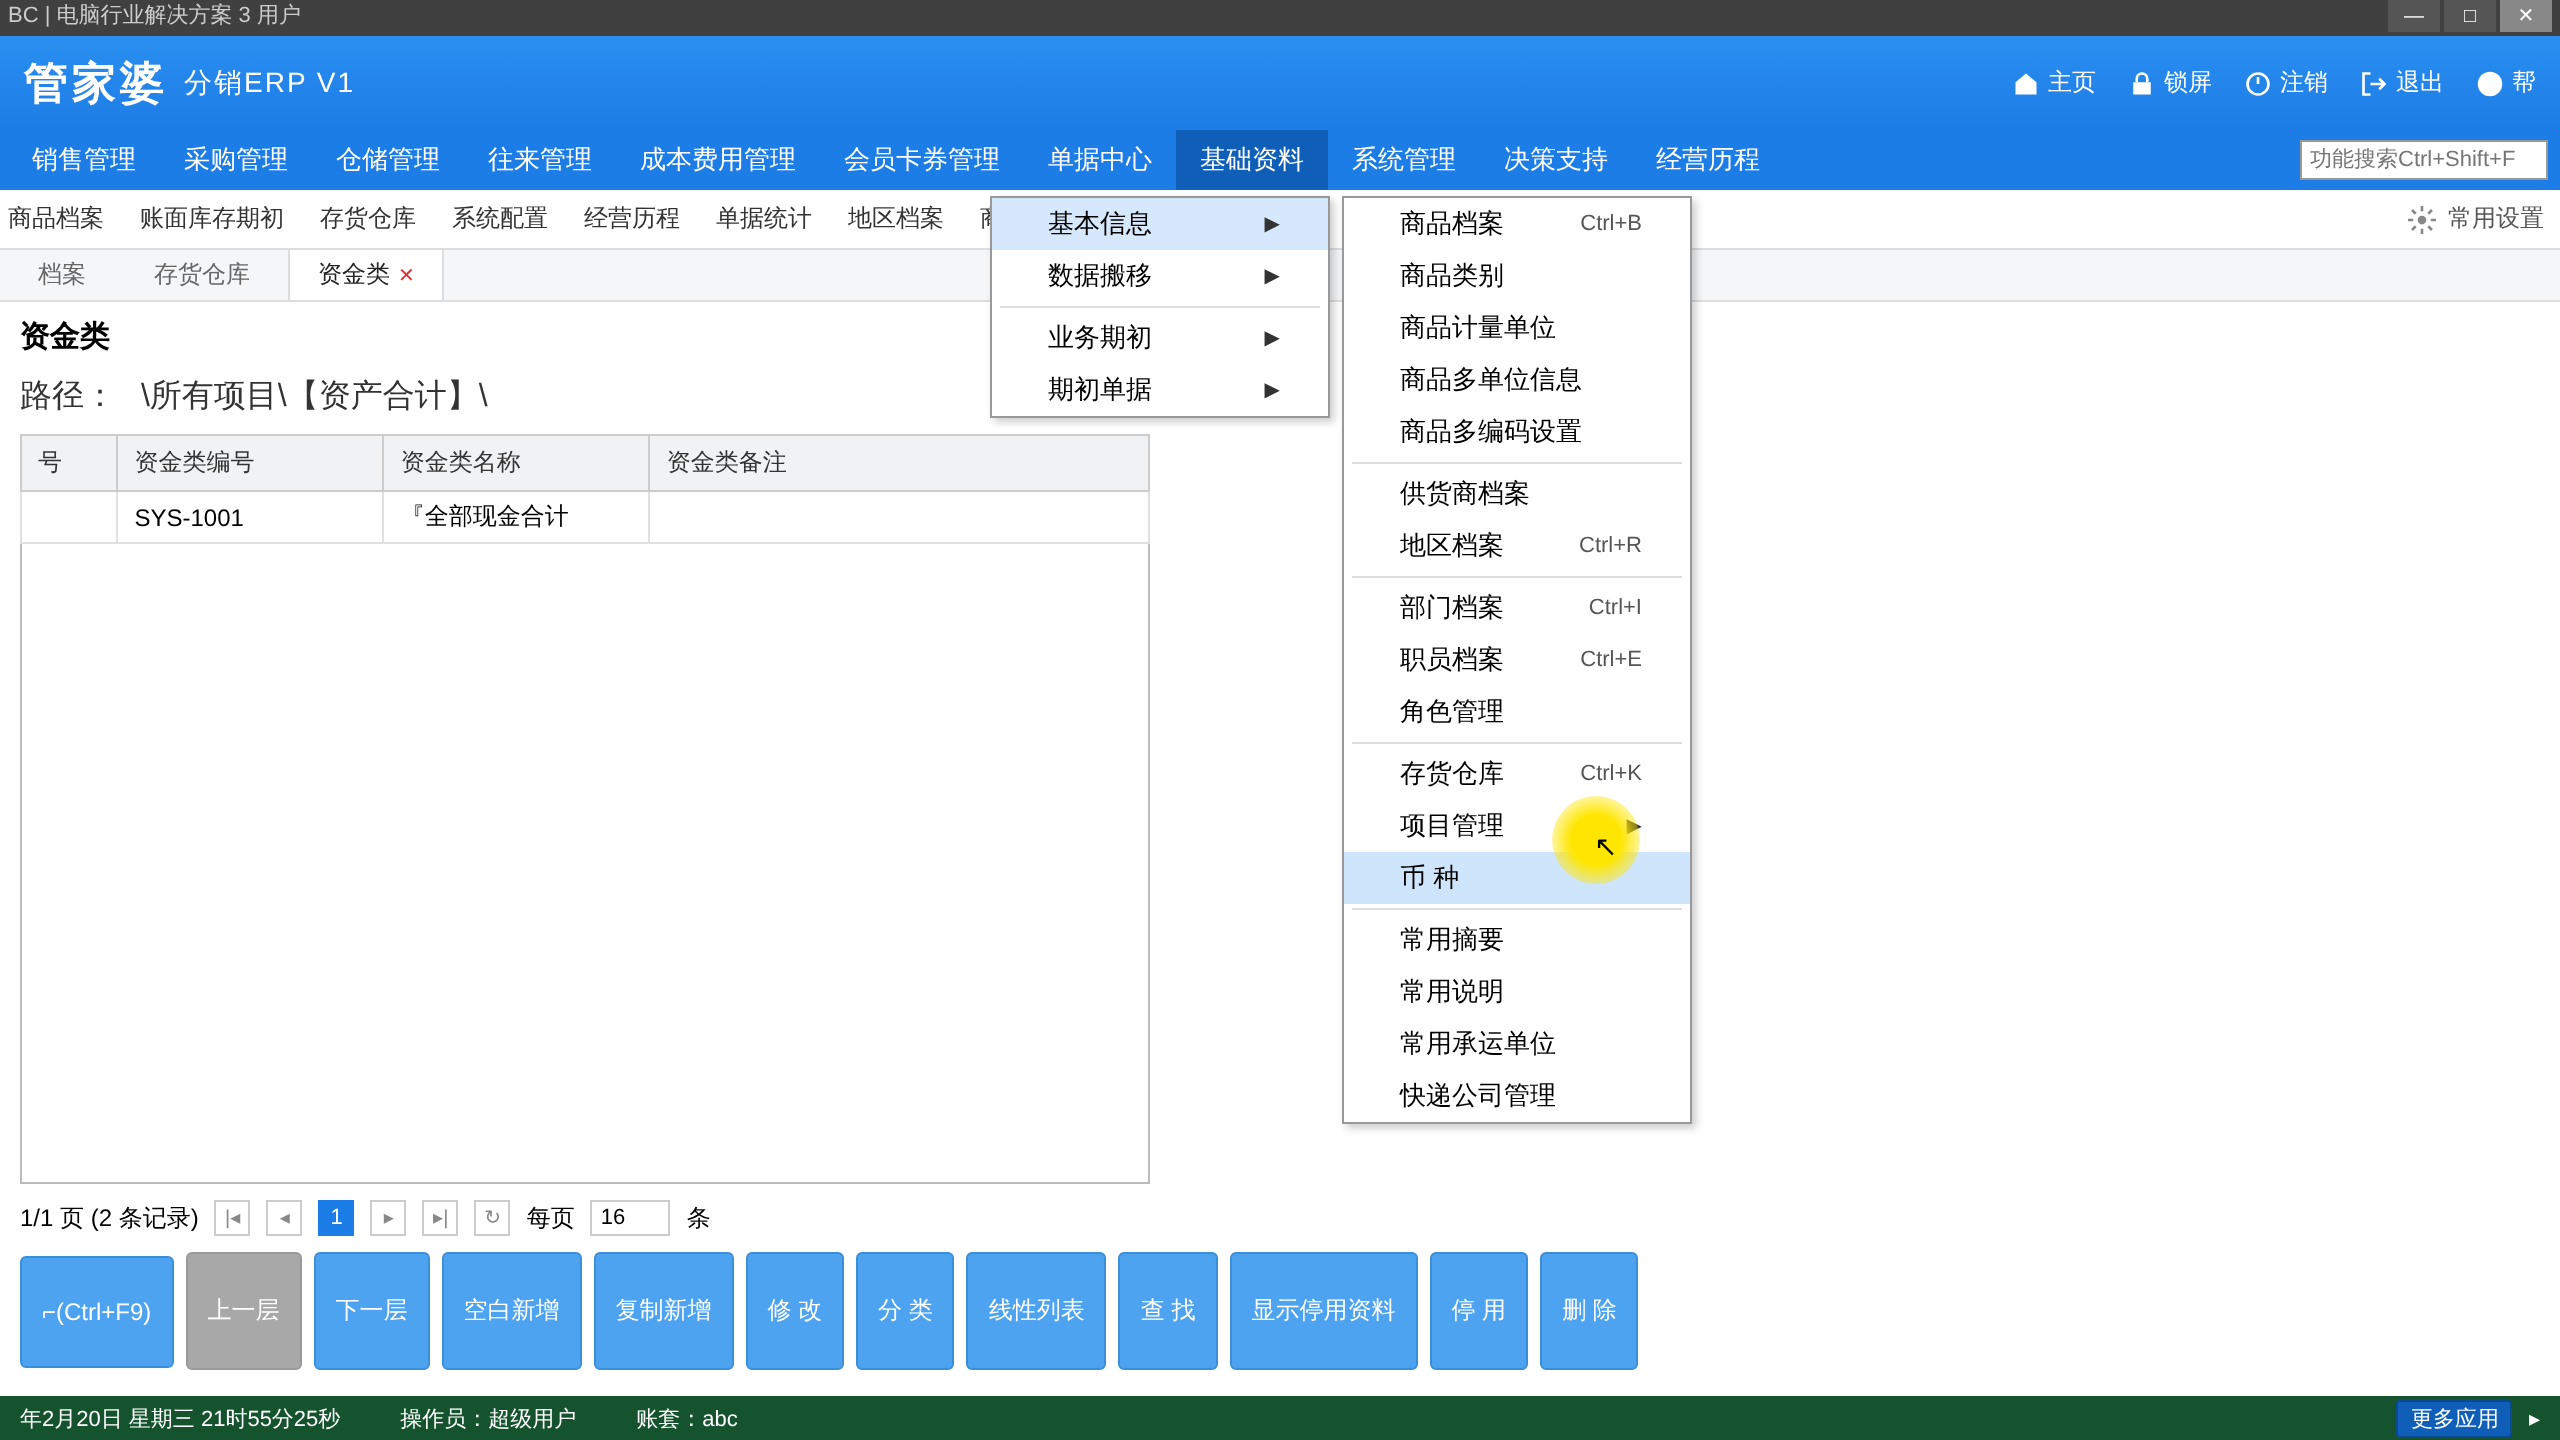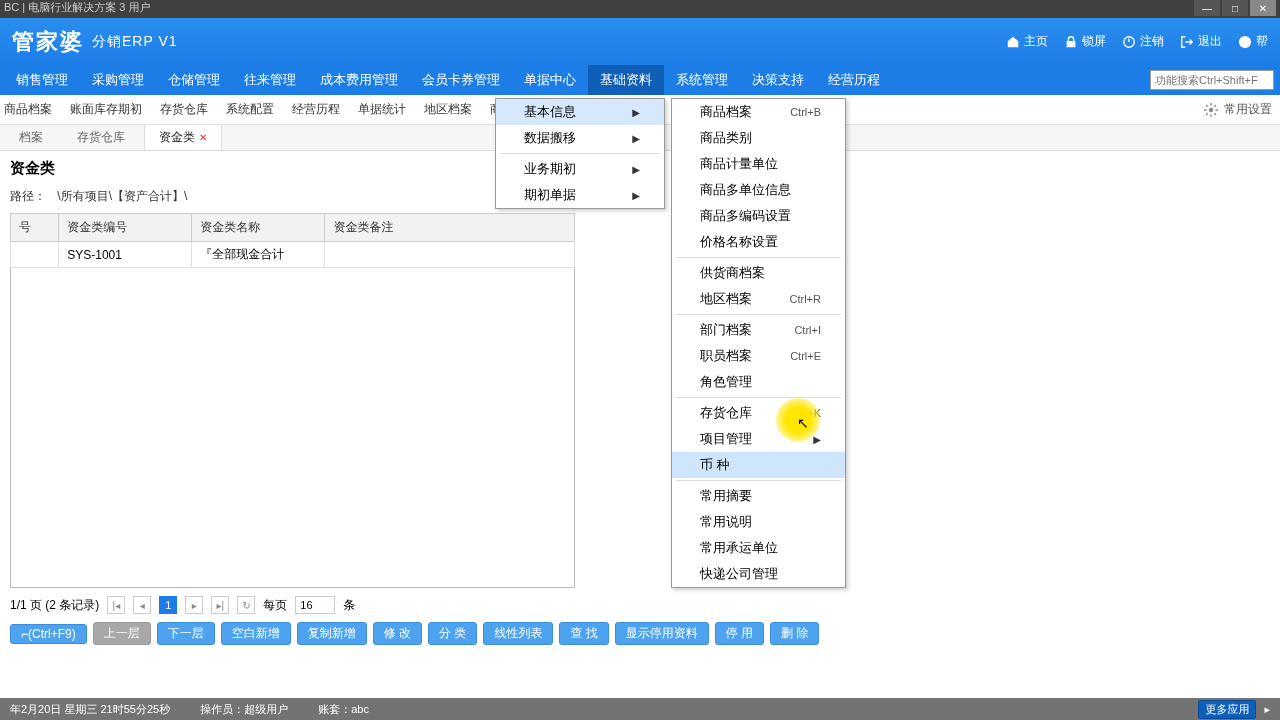--- a/index.html
+++ b/index.html
@@ -29,42 +29,42 @@
 .toolbar-right { margin-left: auto; margin-right: 8px; display: flex; align-items: center; gap: 6px; font-size: 12px; color: #555; }
 .gear-icon { width: 14px; height: 14px; }
 
 .tabs { height: 26px; background: #f4f6f8; border-bottom: 1px solid #ddd; display: flex; align-items: flex-end; padding-left: 4px; gap: 4px; }
 .tab { padding: 4px 14px; font-size: 12px; color: #666; cursor: pointer; border: 1px solid transparent; border-bottom: none; }
 .tab.active { background: #fff; border-color: #ddd; color: #222; }
 .tab-close { color: #d33; margin-left: 4px; font-size: 10px; }
 
 .content { padding: 8px 10px; }
 .page-title { font-size: 15px; font-weight: bold; margin-bottom: 10px; }
-.path { font-size: 12px; color: #333; margin-bottom: 8px; }
+.path { font-size: 16px; color: #333; margin-bottom: 8px; }
 .path-label { margin-right: 8px; }
 
 .table { border: 1px solid #bbb; width: 565px; height: 370px; background: #fff; font-size: 12px; border-collapse: collapse; }
 .table th { background: #f0f2f4; border: 1px solid #ccc; padding: 5px 8px; font-weight: normal; text-align: left; color: #333; }
 .table td { border: 1px solid #e0e0e0; padding: 4px 8px; }
 .table th:nth-child(1), .table td:nth-child(1) { width: 14px; }
 .table th:nth-child(2), .table td:nth-child(2) { width: 80px; }
 .table th:nth-child(3), .table td:nth-child(3) { width: 80px; }
 .table th:nth-child(4), .table td:nth-child(4) { width: 150px; }
 .table .empty-row td { height: 320px; border: none; vertical-align: top; }
 
 .pager { display: flex; align-items: center; gap: 8px; font-size: 12px; margin-top: 8px; }
 .pager-btn { width: 18px; height: 18px; border: 1px solid #ccc; background: #fff; display: flex; align-items: center; justify-content: center; cursor: pointer; font-size: 10px; color: #888; }
 .pager-num { background: #1d7de6; color: #fff; border: 1px solid #1d7de6; width: 18px; height: 18px; display: flex; align-items: center; justify-content: center; font-size: 11px; }
 .pager input { width: 40px; height: 18px; border: 1px solid #ccc; padding: 0 4px; font-size: 11px; }
 
 .action-bar { display: flex; gap: 6px; margin-top: 8px; align-items: center; }
-.action-btn { background: #4da3f0; color: #fff; border: 1px solid #3a8fd8; padding: 2px 10px; font-size: 12px; border-radius: 3px; cursor: pointer; }
+.action-btn { background: #4da3f0; color: #fff; border: 1px solid #3a8fd8; padding: 20px 10px; font-size: 12px; border-radius: 3px; cursor: pointer; }
 .action-btn.alt { background: #a8a8a8; border-color: #999; }
 
-.statusbar { position: absolute; bottom: 0; left: 0; right: 0; height: 22px; background: #737373; color: #fff; font-size: 11px; display: flex; align-items: center; padding: 0 10px; gap: 30px; }
+.statusbar { position: absolute; bottom: 0; left: 0; right: 0; height: 22px; background: #14532d; color: #fff; font-size: 11px; display: flex; align-items: center; padding: 0 10px; gap: 30px; }
 .statusbar .right { margin-left: auto; display: flex; align-items: center; gap: 8px; }
 .nav-btn { background: #0f5fb8; border: 1px solid #0a4a94; padding: 1px 6px; font-size: 11px; border-radius: 2px; }
 
 .submenu { position: absolute; background: #fff; border: 1px solid #999; box-shadow: 2px 2px 4px rgba(0,0,0,0.2); font-size: 13px; min-width: 170px; z-index: 100; }
 .submenu-item { padding: 4px 24px 4px 28px; cursor: pointer; display: flex; justify-content: space-between; align-items: center; position: relative; gap: 19px; }
 .submenu-item.hover { background: #d6e8fb; }
 .submenu-item.highlight { background: #cfe5fb; }
 .submenu .arrow { font-size: 10px; color: #333; }
 .submenu .shortcut { color: #555; font-size: 11px; }
 .submenu-sep { height: 1px; background: #ddd; margin: 2px 4px; }
@@ -252,23 +252,20 @@
     </div>
     <div class="submenu-item">
       <span>商品计量单位</span>
     </div>
     <div class="submenu-item">
       <span>商品多单位信息</span>
     </div>
     <div class="submenu-item">
       <span>商品多编码设置</span>
     </div>
-    <div class="submenu-item">
-      <span>价格名称设置</span>
-    </div>
     <div class="submenu-sep"></div>
     <div class="submenu-item">
       <span>供货商档案</span>
     </div>
     <div class="submenu-item">
       <span>地区档案</span>
       <span class="shortcut">Ctrl+R</span>
     </div>
     <div class="submenu-sep"></div>
     <div class="submenu-item">

